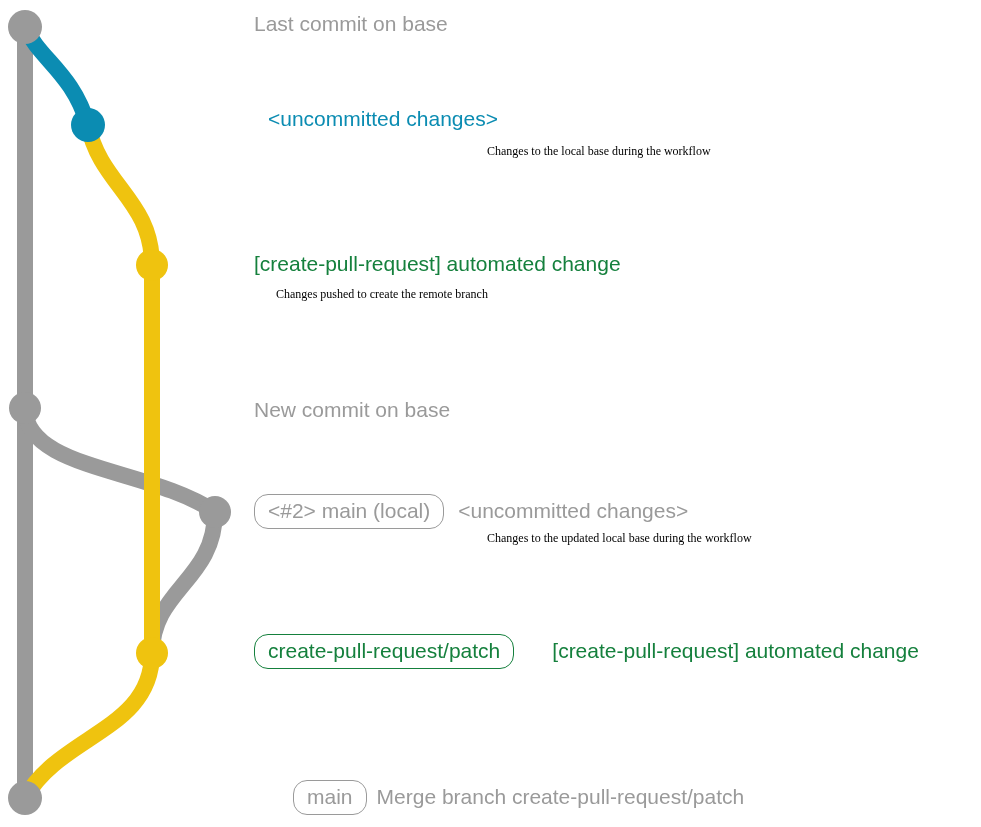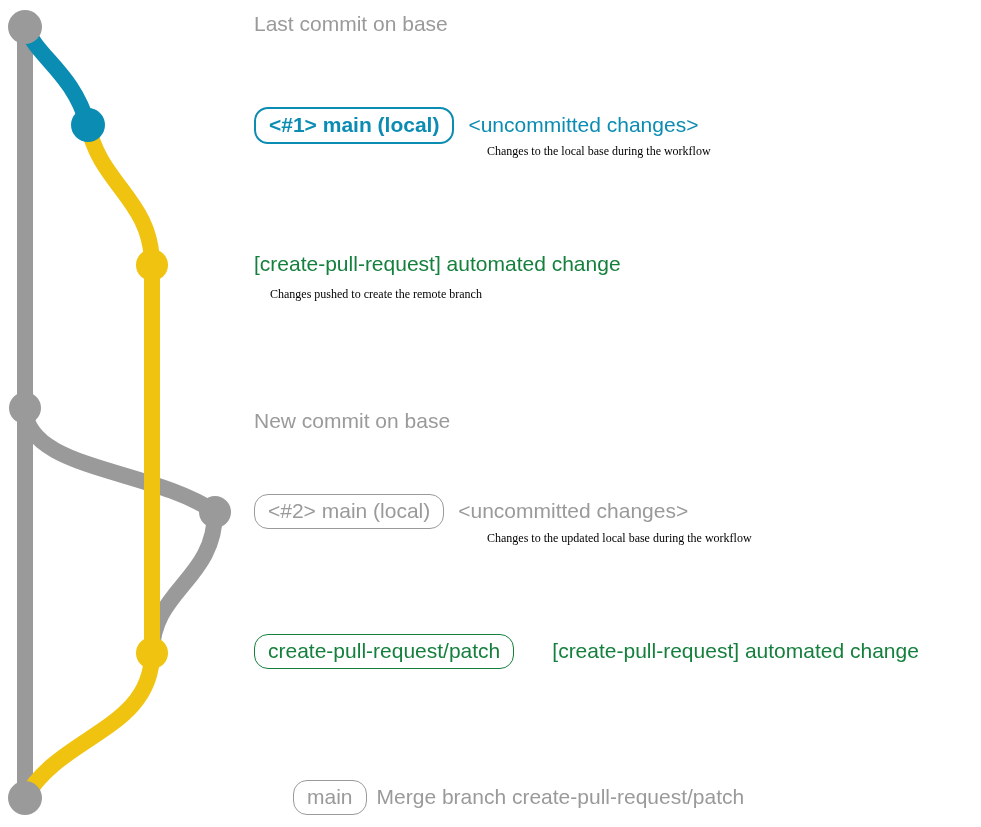--- a/index.html
+++ b/index.html
@@ -52,22 +52,22 @@
   .plain-note {
     position: absolute;
     white-space: nowrap;
   }
 
   
   #row-last-commit   { left: 254px; top: 12px; }
   #row-commit1       { left: 254px; top: 107px; }
   #note-commit1      { left: 487px; top: 145px; }
   #row-commit2       { left: 254px; top: 252px; }
-  #note-commit2      { left: 270px; top: 288px; }
-  #row-new-commit    { left: 254px; top: 398px; margin-top: 11px; }
+  #note-commit2      { left: 276px; top: 288px; }
+  #row-new-commit    { left: 254px; top: 398px; }
   #row-commit3       { left: 254px; top: 494px; }
   #note-commit3      { left: 487px; top: 532px; }
   #row-commit4       { left: 254px; top: 634px; gap: 12px; }
   #note-commit4      { left: 567px; top: 673px; }
   #row-commit5       { left: 254px; top: 780px; padding-left: 39px; }
 
   .gap { display: inline-block; width: 14px; }
   .gap-sm { display: inline-block; width: 10px; }
 </style>
 </head>
@@ -98,21 +98,20 @@
     <circle cx="215" cy="512" r="16" fill="#9a9a9a"></circle>
     <circle cx="152" cy="653" r="16" fill="#efc30f"></circle>
     <circle cx="25" cy="798" r="17" fill="#9a9a9a"></circle>
   </svg>
 
   <div class="row" id="row-last-commit">
     <span class="headline c-gray">Last commit on base</span>
   </div>
 
   <div class="row" id="row-commit1">
-    <span class="pill c-teal">&lt;#1&gt; main (local)</span>
     <span class="gap"></span>
     <span class="headline c-teal">&lt;uncommitted changes&gt;</span>
   </div>
   <div class="desc plain-note" id="note-commit1">Changes to the local base during the workflow</div>
 
   <div class="row" id="row-commit2">
     <span class="headline c-gold">[create-pull-request] automated change</span>
   </div>
   <div class="desc plain-note" id="note-commit2">Changes pushed to create the remote branch</div>
 

